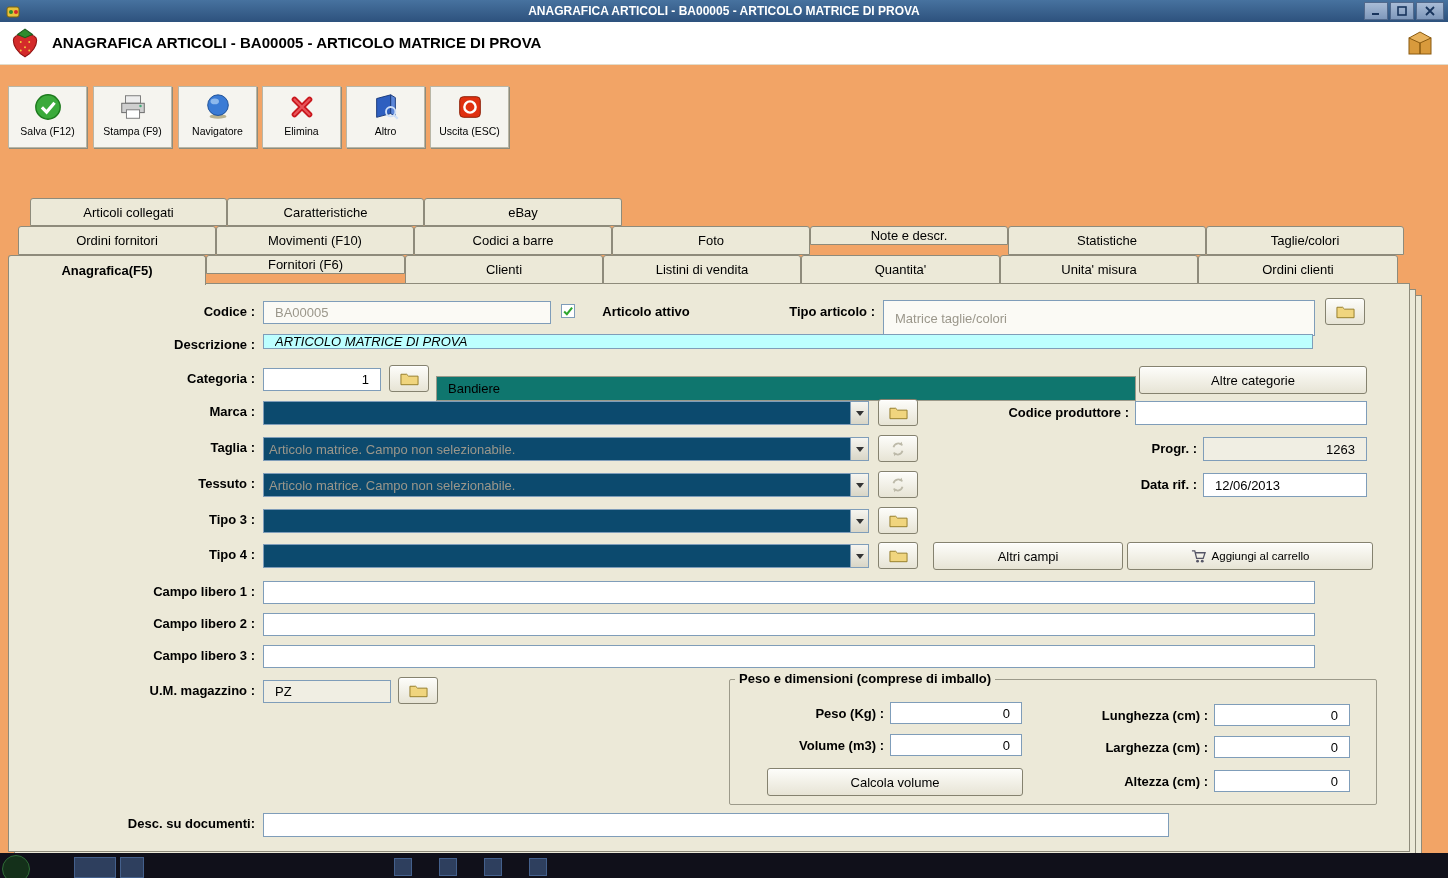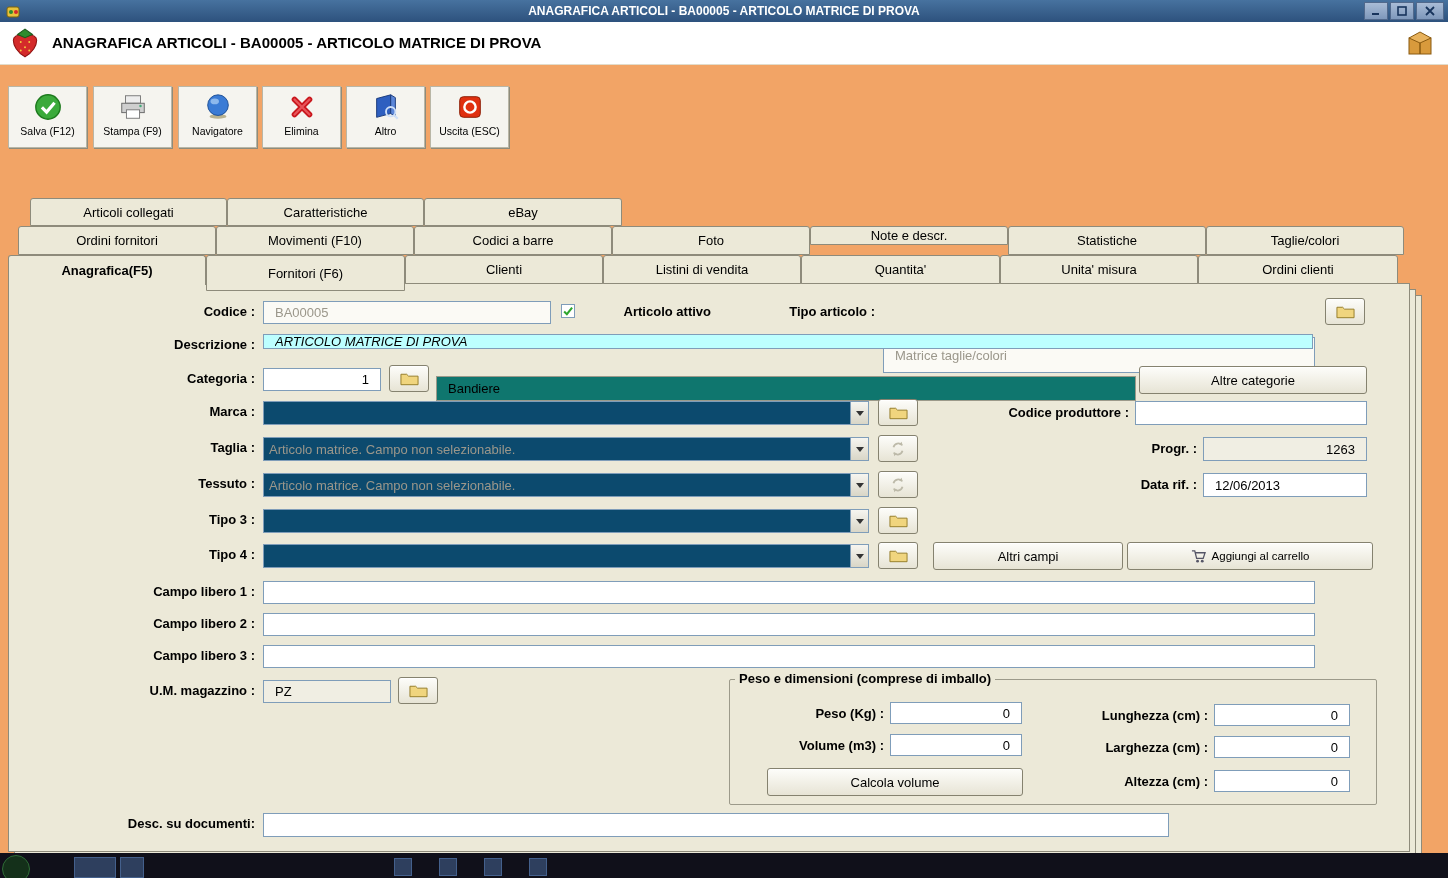--- a/index.html
+++ b/index.html
@@ -170,40 +170,40 @@
     <div class="tab" style="left:0;width:198px;height:29px">Ordini fornitori</div>
     <div class="tab" style="left:198px;width:198px;height:29px">Movimenti (F10)</div>
     <div class="tab" style="left:396px;width:198px;height:29px">Codici a barre</div>
     <div class="tab" style="left:594px;width:198px;height:29px">Foto</div>
     <div class="tab" style="left:792px;width:198px;height:19px">Note e descr.</div>
     <div class="tab" style="left:990px;width:198px;height:29px">Statistiche</div>
     <div class="tab" style="left:1188px;width:198px;height:29px">Taglie/colori</div>
   </div>
   <div class="tabrow" style="left:8px;top:255px;width:1390px;height:31px;z-index:8">
     <div class="tab active" style="left:0;width:198px;height:30px">Anagrafica(F5)</div>
-    <div class="tab" style="left:198px;width:199px;height:36px">Fornitori (F6)</div>
+    <div class="tab" style="left:198px;width:199px;height:19px">Fornitori (F6)</div>
     <div class="tab" style="left:397px;width:198px;height:29px">Clienti</div>
     <div class="tab" style="left:595px;width:198px;height:29px">Listini di vendita</div>
     <div class="tab" style="left:793px;width:199px;height:29px">Quantita'</div>
     <div class="tab" style="left:992px;width:198px;height:29px">Unita' misura</div>
     <div class="tab" style="left:1190px;width:200px;height:29px">Ordini clienti</div>
   </div>
 
   <div class="panel">
 
     <div class="lbl" style="left:0;top:20px;width:246px">Codice :</div>
     <input class="field dim" style="left: 254px; top: 17px; width: 288px; height: 23px;" value="BA00005">
     <div class="chk" style="left:552px;top:20px">
       <svg width="12" height="12" viewBox="0 0 14 14">
           <path d="M2.5 7.5l3.2 3.2L11.8 3" stroke="#2EA62E" stroke-width="2.4" fill="none"></path>
         </svg>
     </div>
-    <div class="lbl" style="left:572px;top:20px;width:130px;text-align:right">Articolo attivo</div>
+    <div class="lbl" style="left:572px;top:20px;width:130px;text-align:center">Articolo attivo</div>
     <div class="lbl" style="left:666px;top:20px;width:200px">Tipo articolo :</div>
-    <input class="field dim" style="left: 874px; top: 16px; width: 432px; height: 36px; margin-top: 37px;" value="Matrice taglie/colori">
+    <input class="field dim" style="left: 874px; top: 16px; width: 432px; height: 36px;" value="Matrice taglie/colori">
     <button class="sbtn" style="left:1316px;top:14px">
       <svg width="19" height="14" viewBox="0 0 20 14">
           <path d="M1 2h6l2 2h10v9H1z" fill="#F0D57E" stroke="#947B28"></path>
         </svg>
     </button>
 
     <div class="lbl" style="left:0;top:53px;width:246px">Descrizione :</div>
     <input class="field cyan" style="left: 254px; top: 50px; width: 1050px; height: 15px; font-style: italic;" value="ARTICOLO MATRICE DI PROVA">
 
     <div class="lbl" style="left:0;top:87px;width:246px">Categoria :</div>

